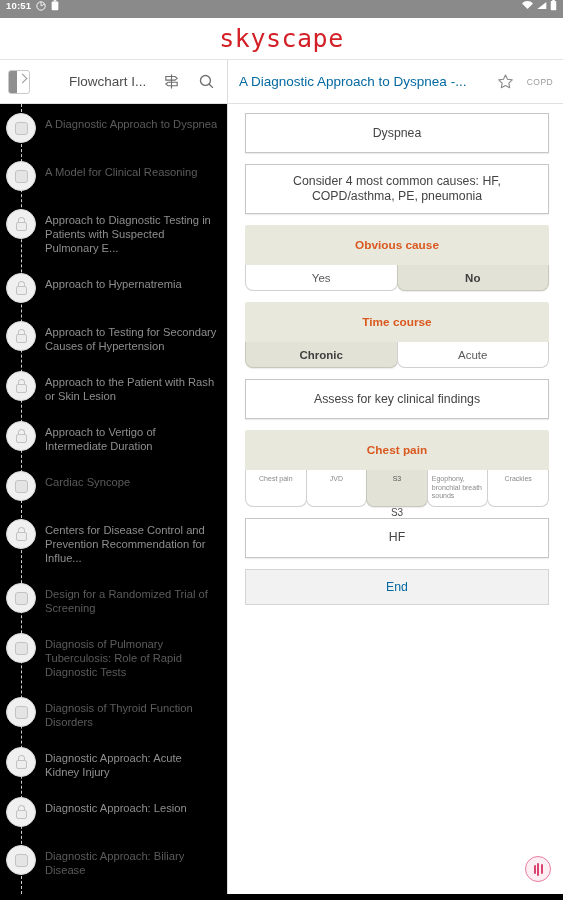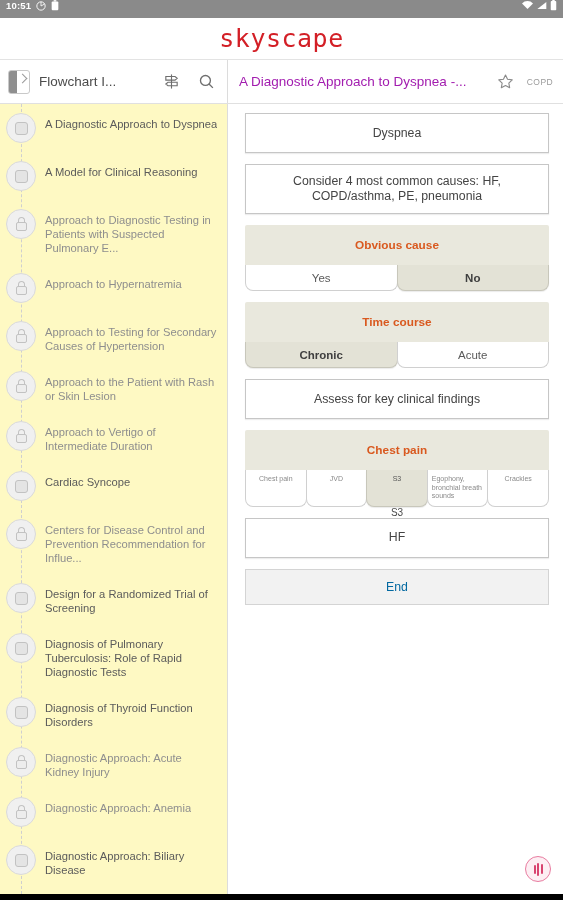--- a/index.html
+++ b/index.html
@@ -41,38 +41,38 @@
   }
   .book-icon {
     width: 22px; height: 24px; border: 1px solid #c9c9c9; border-radius: 3px;
     background: linear-gradient(to right, #8f8f8f 0 42%, #ffffff 42% 100%);
     position: relative; flex: none;
   }
   .book-icon:after {
     content:""; position:absolute; right:3px; top:4px; width:6px; height:6px;
     border-top:1.4px solid #9a9a9a; border-right:1.4px solid #9a9a9a; transform: rotate(45deg);
   }
-  .tb-title { font-size: 13.5px; color: #4c4c4c; flex: 1; white-space: nowrap; overflow: hidden; }
+  .tb-title { font-size: 13.5px; color: #4c4c4c; flex: 1; white-space: nowrap; overflow: hidden; margin-left: 30px; }
   .icon-btn { width: 26px; height: 26px; display:flex; align-items:center; justify-content:center; flex:none; cursor:pointer; }
 
   .tb-right {
     flex: 1; display: flex; align-items: center; gap: 8px; padding: 0 10px 0 11px; height: 100%;
   }
   .doc-title {
-    font-size: 13.5px; color: #a21caf; flex: 1;
+    font-size: 13.5px; color: #0369a1; flex: 1;
     white-space: nowrap; overflow: hidden; text-overflow: ellipsis;
   }
   .find-label { font-size: 8.5px; color: #9a9a9a; letter-spacing: .4px; flex:none; cursor:pointer; }
 
   
   .body { display: flex; height: 790px; }
 
   
   .sidebar {
-    width: 228px; background: #fef9c3; border-right: 1px solid #dcdcdc;
+    width: 228px; background: #000000; border-right: 1px solid #dcdcdc;
     position: relative; overflow: hidden;
   }
   .timeline-line {
     position: absolute; left: 21px; top: 0; bottom: 0; width: 0;
     border-left: 1px dashed #cfcfcf;
   }
   .sb-list { position: relative; }
   .sb-item {
     display: flex; align-items: flex-start; min-height: 44px;
     padding: 9px 8px 9px 6px; position: relative; cursor: pointer;
@@ -356,21 +356,21 @@
             </div>
             <div class="sb-label">Diagnostic Approach: Acute Kidney Injury</div>
           </div>
           <div class="sb-item locked">
             <div class="node">
               <span class="glyph-lock">
                 <span class="shackle"></span>
                 <span class="body-l"></span>
               </span>
             </div>
-            <div class="sb-label">Diagnostic Approach: Anemia</div>
+            <div class="sb-label">Diagnostic Approach: Lesion</div>
           </div>
           <div class="sb-item">
             <div class="node">
               <span class="glyph-square"></span>
             </div>
             <div class="sb-label">Diagnostic Approach: Biliary Disease</div>
           </div>
           <div class="sb-item locked"></div>
         </div>
     </div>

